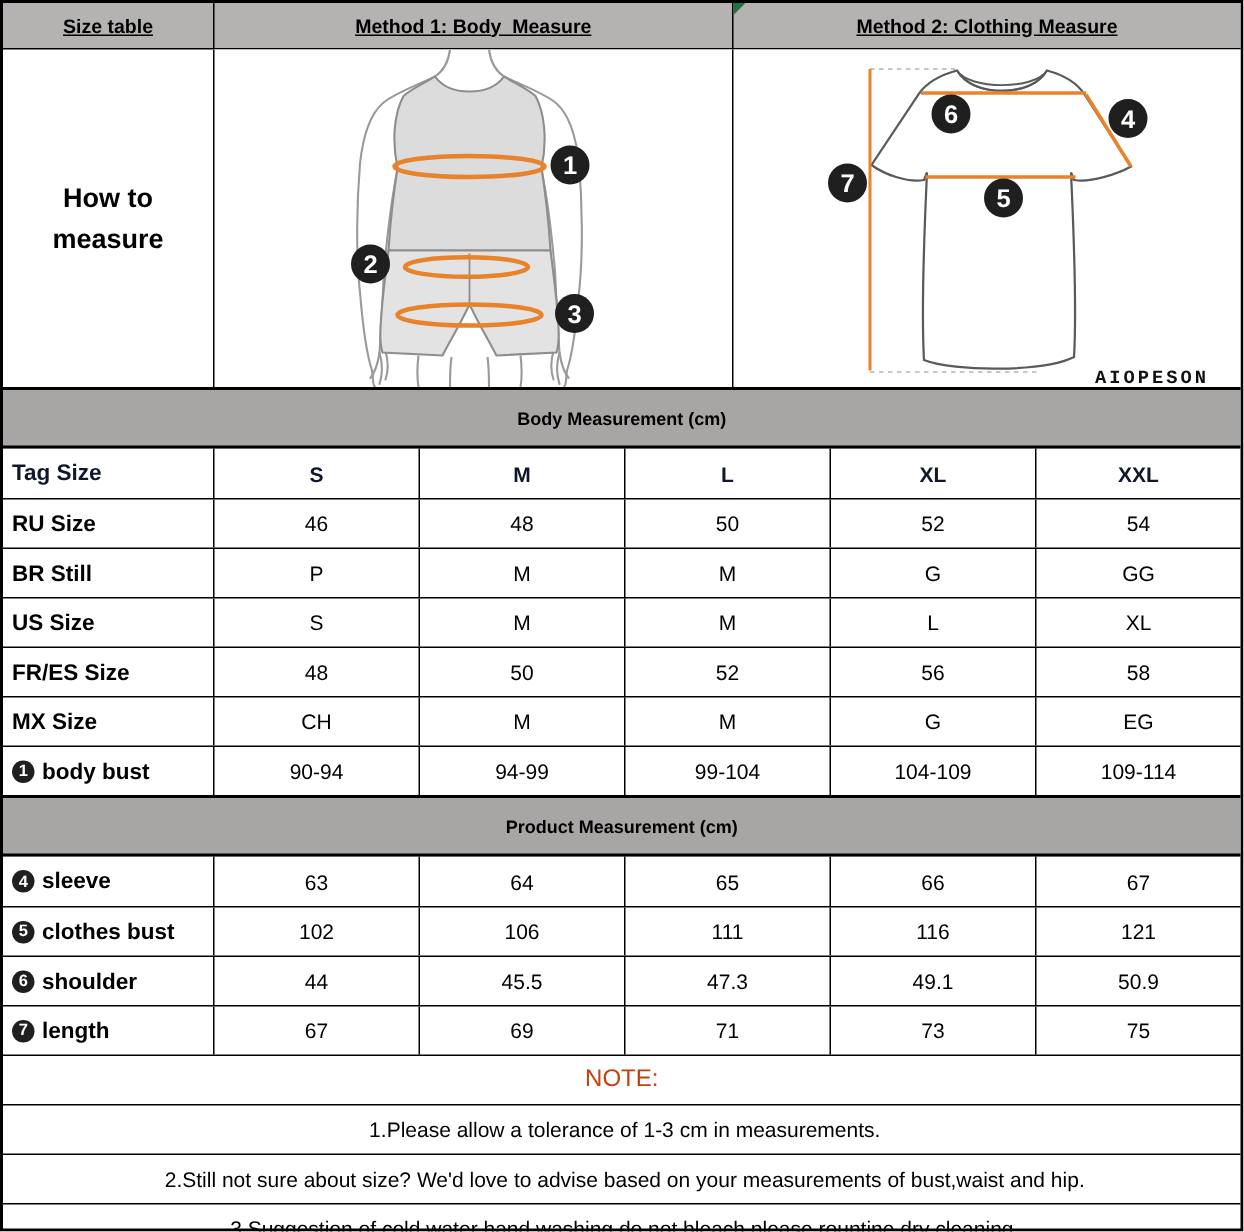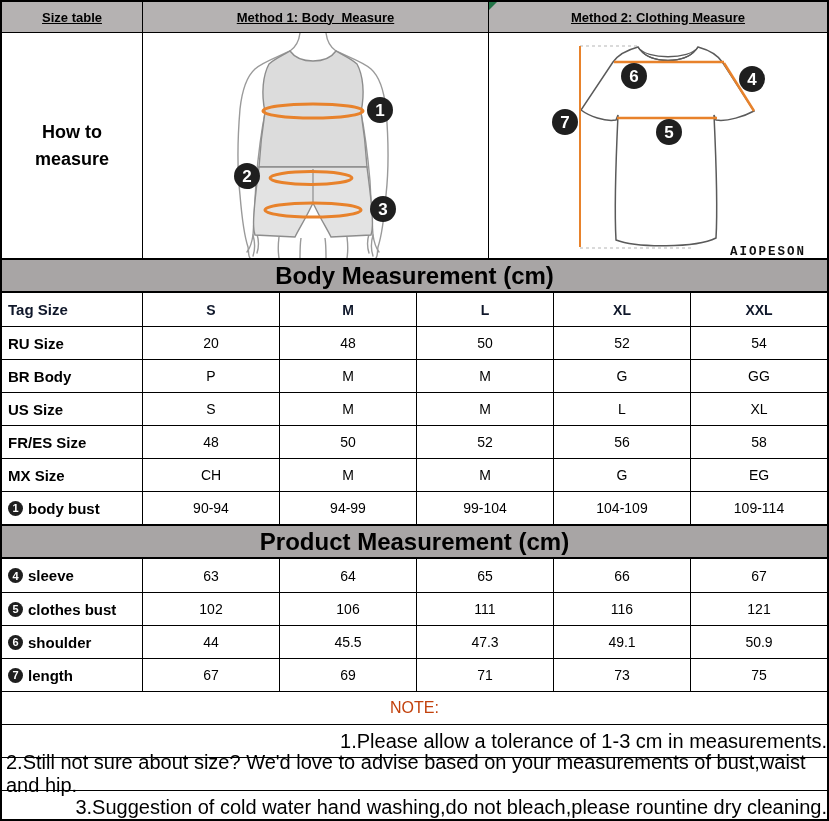--- a/index.html
+++ b/index.html
@@ -15,33 +15,33 @@
   .cell.cfirst{border-left:0;}
   
   .r-head{grid-template-columns:140px 346px 1fr;height:30px;background:#b5b2b2;}
   .r-head .cell{font-weight:bold;font-size:13px;white-space:pre;text-decoration:underline;}
   .tri{position:absolute;left:0;top:0;width:0;height:0;border-top:8px solid #217346;border-right:8px solid transparent;}
   
   .r-images{grid-template-columns:140px 346px 1fr;height:226px;}
   .htm-cell{font-weight:bold;font-size:18px;text-align:center;padding:4px 18px;line-height:1.5;}
   .img-cell{align-items:flex-start;justify-content:flex-start;background:#fff;}
   
-  .band{display:flex;align-items:center;justify-content:center;height:35px;background:#a8a5a5;
-        border-top:2px solid #000;border-bottom:2px solid #000;font-weight:bold;font-size:24px;}
+  .band{display:flex;align-items:center;justify-content:center;height:41px;background:#a8a5a5;
+        border-top:2px solid #000;border-bottom:2px solid #000;font-weight:bold;font-size:12px;}
   
   .data{grid-template-columns:140px repeat(5,1fr);height:33px;}
   .data .lab{justify-content:flex-start;padding-left:6px;font-weight:bold;font-size:15px;white-space:nowrap;}
   .data .val{font-size:14px;}
   .red-row .lab,.red-row .val{color:#0f172a;font-weight:bold;}
   .mk{display:inline-flex;align-items:center;justify-content:center;flex:0 0 auto;
       width:15px;height:15px;border-radius:50%;background:#1f1f1f;color:#fff;
       font-size:11px;font-weight:bold;margin-right:5px;}
   
   .noterow{display:flex;align-items:center;justify-content:center;height:33px;color:#c2410c;font-size:16px;}
-  .notetext{display:flex;align-items:center;justify-content:flex-end;height:33px;padding-left:4px;font-size:20px;}
+  .notetext{display:flex;align-items:center;justify-content:center;height:33px;padding-left:4px;font-size:14px;}
   svg{display:block;}
 </style>
 </head>
 <body>
 
 <div class="sheet">
 
   <div class="row r-head first">
     <div class="cell cfirst">Size table</div>
     <div class="cell">Method 1: Body  Measure</div>
@@ -148,30 +148,30 @@
     <div class="cell val">M</div>
     <div class="cell val">L</div>
     <div class="cell val">XL</div>
     <div class="cell val">XXL</div>
   </div>
 
   <div class="row data">
     <div class="cell cfirst lab">
         <span>RU Size</span>
       </div>
-    <div class="cell val">20</div>
+    <div class="cell val">46</div>
     <div class="cell val">48</div>
     <div class="cell val">50</div>
     <div class="cell val">52</div>
     <div class="cell val">54</div>
   </div>
 
   <div class="row data">
     <div class="cell cfirst lab">
-        <span>BR Body</span>
+        <span>BR Still</span>
       </div>
     <div class="cell val">P</div>
     <div class="cell val">M</div>
     <div class="cell val">M</div>
     <div class="cell val">G</div>
     <div class="cell val">GG</div>
   </div>
 
   <div class="row data">
     <div class="cell cfirst lab">

